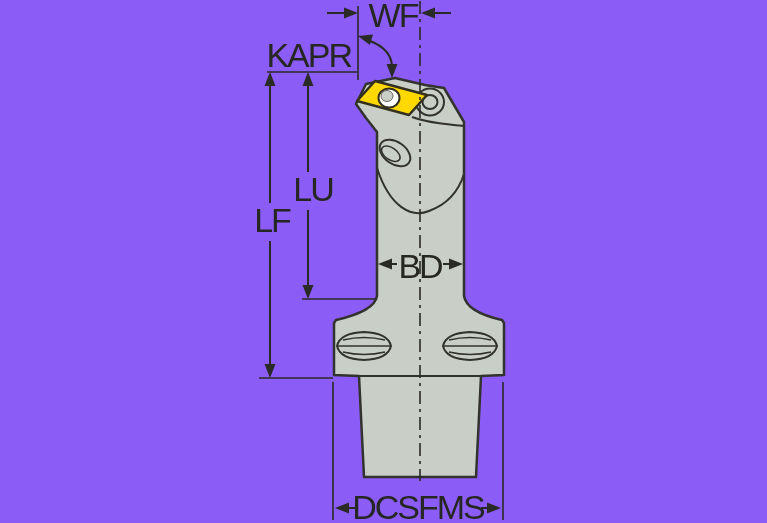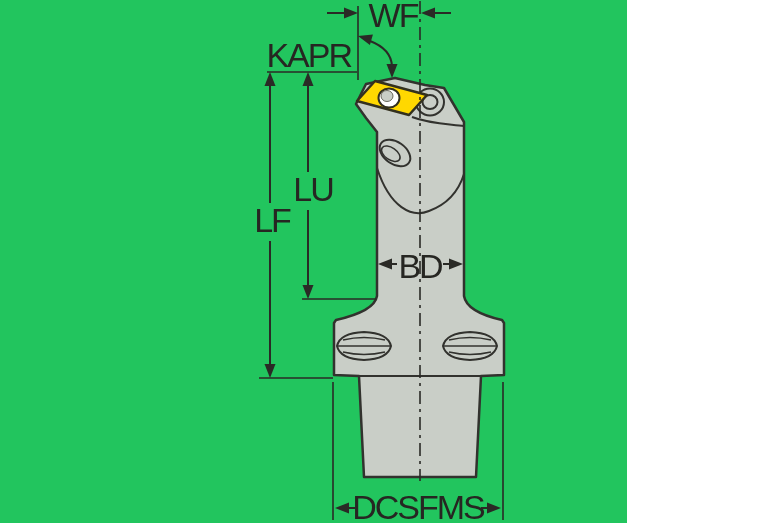--- a/index.html
+++ b/index.html
@@ -1,20 +1,20 @@
 <!DOCTYPE html>
 <html><head>
 <meta charset="utf-8">
 <style>
   html,body { margin:0; padding:0; }
   body { background:#ffffff; }
   .canvas {
     position:relative;
-    width:627px; height:523px;
-    background:#22c55e;
+    width:767px; height:523px;
+    background:#8b5cf6;
     overflow:hidden;
     font-family:"Liberation Sans", sans-serif;
   }
   svg { display:block; }
   .lbl {
     font-family:"Liberation Sans", sans-serif;
     font-size:34px;
     letter-spacing:-2px;
     fill:#262622;
   }

